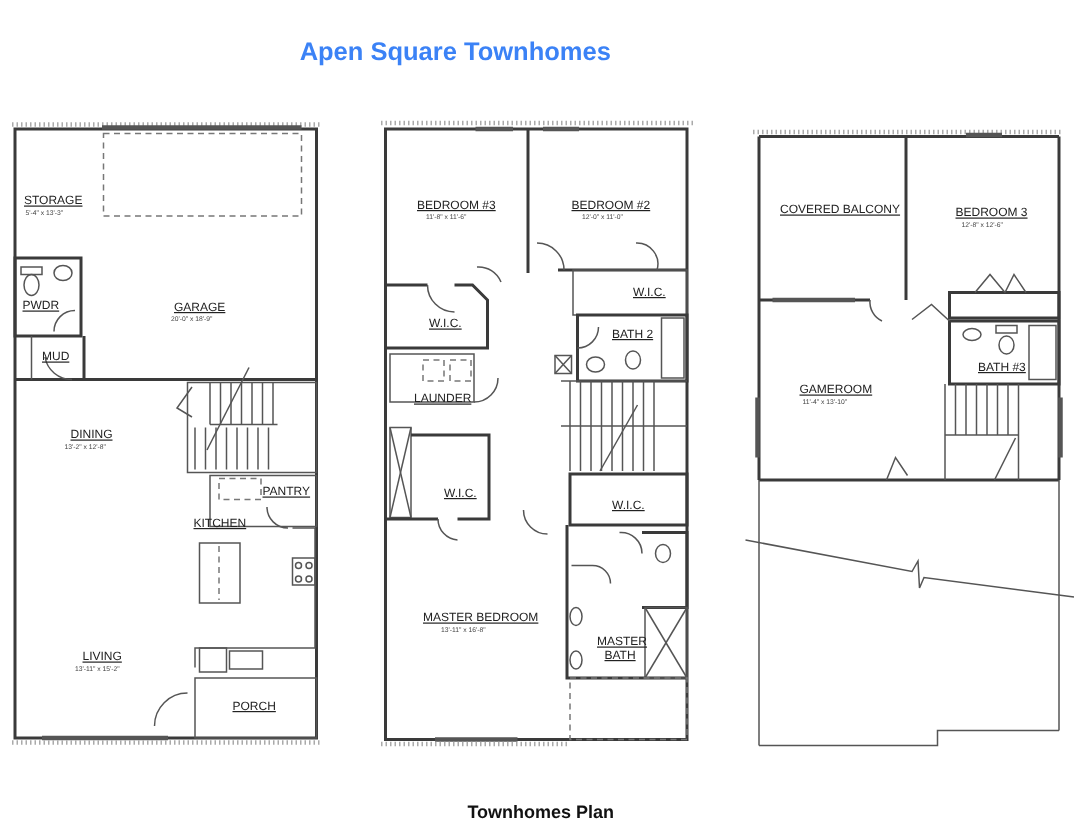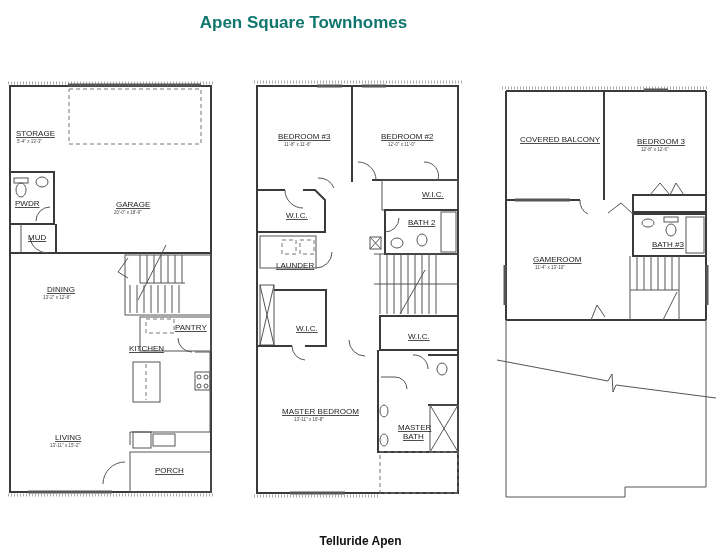--- a/index.html
+++ b/index.html
@@ -1,17 +1,17 @@
 <!DOCTYPE html>
 <html><head>
 <meta charset="utf-8">
 <style>
   html, body { margin: 0; padding: 0; background: #ffffff; }
   body { width: 721px; height: 557px; position: relative; overflow: hidden; font-family: "Liberation Sans", sans-serif; }
-  .title { position: absolute; top: 13px; left: 0; width: 607px; text-align: center; font-weight: bold; font-size: 17px; color: #0f766e; font-family: "Liberation Sans", sans-serif; }
+  .title { position: absolute; top: 25px; left: 0; width: 607px; text-align: center; font-weight: bold; font-size: 17px; color: #3b82f6; font-family: "Liberation Sans", sans-serif; }
   .subtitle { position: absolute; top: 534px; left: 0; width: 721px; text-align: center; font-weight: bold; font-size: 12px; color: #111; font-family: "Liberation Sans", sans-serif; }
   svg.plan { position: absolute; top: 0; left: 0; }
   .wall { stroke: #3a3a3a; stroke-width: 2; fill: none; }
   .thin { stroke: #555; stroke-width: 1; fill: none; }
   .dash { stroke: #777; stroke-width: 1; fill: none; stroke-dasharray: 4 3; }
   .hatch { stroke: #aaa; stroke-width: 3; stroke-dasharray: 1 2; fill: none; }
   .win { stroke: #555; stroke-width: 3; fill: none; }
   .lbl { font-family: "Liberation Sans", sans-serif; font-size: 8px; fill: #222; text-decoration: underline; }
   .dim { font-family: "Liberation Sans", sans-serif; font-size: 4.5px; fill: #444; }
 </style>
@@ -232,13 +232,13 @@
   </g>
 
   <text class="lbl" x="520" y="142">COVERED BALCONY</text>
   <text class="lbl" x="637" y="144">BEDROOM 3</text>
   <text class="dim" x="641" y="151">12'-8" x 12'-6"</text>
   <text class="lbl" x="652" y="247">BATH #3</text>
   <text class="lbl" x="533" y="262">GAMEROOM</text>
   <text class="dim" x="535" y="269">11'-4" x 13'-10"</text>
 </svg>
 
-<div class="subtitle">Telluride Apen</div>
+<div class="subtitle">Townhomes Plan</div>
 
 </body></html>

